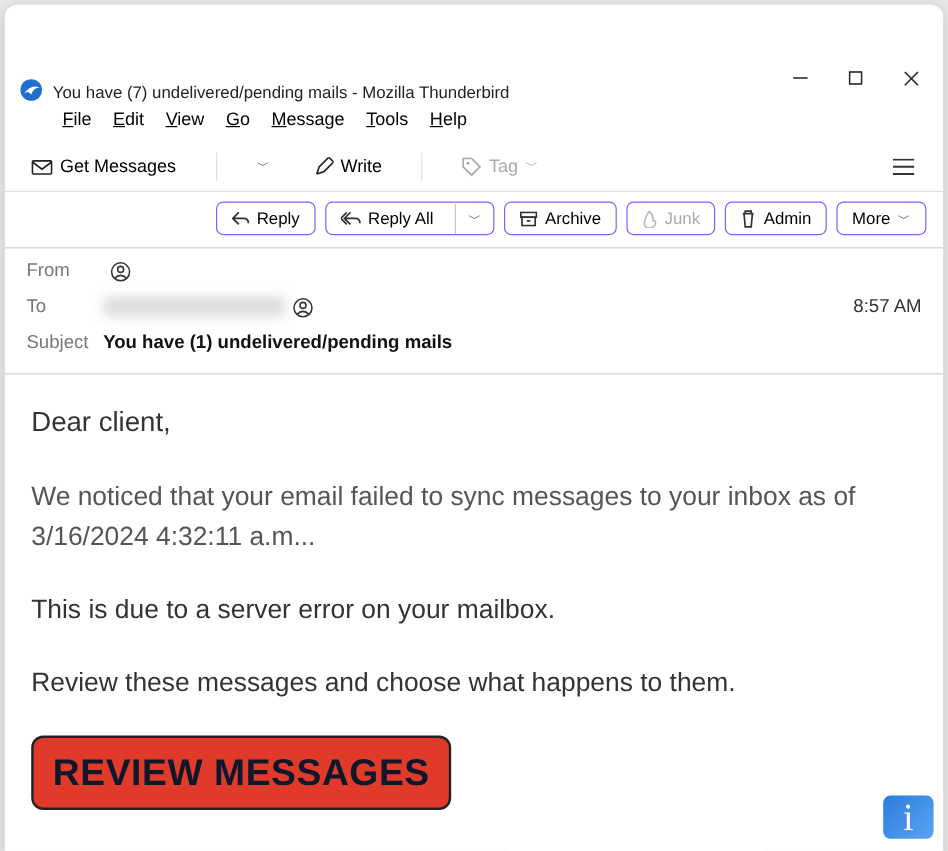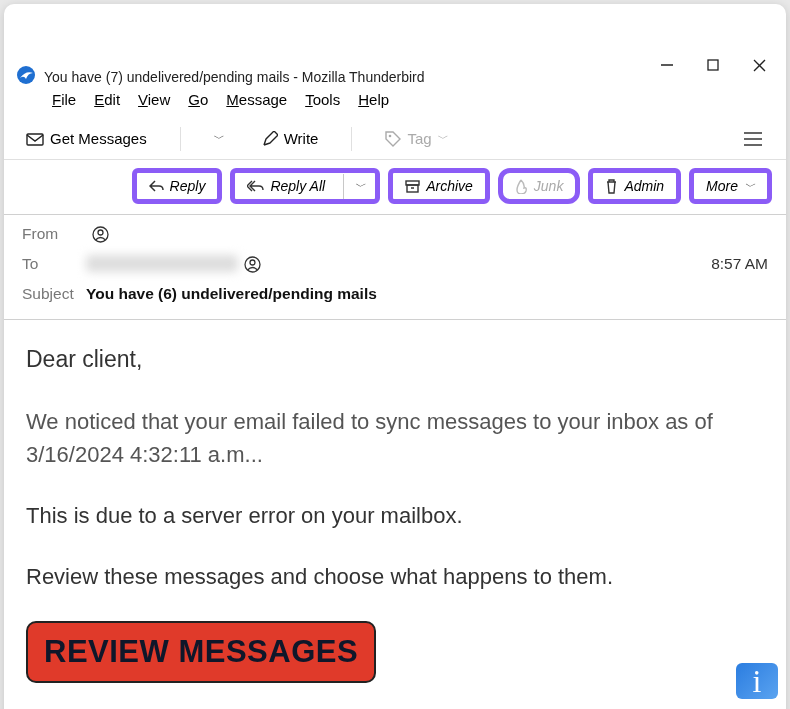--- a/index.html
+++ b/index.html
@@ -16,25 +16,25 @@
   .menubar span u { text-decoration: underline; text-decoration-thickness: 1px; }
   
   .toolbar1 { display: flex; align-items: center; padding: 6px 14px; gap: 21px; border-bottom: 1px solid #e0e0e0; }
   .tb-btn { display: flex; align-items: center; gap: 6px; padding: 6px 8px; font-size: 15px; cursor: pointer; border-radius: 4px; }
   .chev { font-size: 11px; color: #555; }
   .sep { width: 1px; height: 24px; background: #e0e0e0; margin: 0 4px; }
   .flex-spacer { flex: 1; }
   .hamburger { margin-left: auto; font-size: 18px; padding: 6px 10px; cursor: pointer; }
   
   .toolbar2 { display: flex; align-items: center; padding: 8px 14px 10px; gap: 8px; justify-content: flex-end; border-bottom: 1px solid #d0d0d0; }
-  .pill { display: flex; align-items: center; gap: 6px; padding: 5px 12px; border: 5px solid #8b5cf6; border-radius: 6px; font-size: 14px; cursor: pointer; background: #fff; font-style: italic; }
+  .pill { display: flex; align-items: center; gap: 6px; padding: 5px 12px; border: 1px solid #8b5cf6; border-radius: 6px; font-size: 14px; cursor: pointer; background: #fff; }
   .pill.group { padding: 0; overflow: hidden; }
   .pill.group .seg { padding: 5px 12px; display: flex; align-items: center; gap: 6px; }
   .pill.group .seg.drop { border-left: 1px solid #c8c8c8; padding: 5px 10px; }
-  .pill.disabled { color: #aaa; border-radius: 12px; }
+  .pill.disabled { color: #aaa; }
   
   .headers { padding: 4px 18px 10px; font-size: 15.5px; color: #444; border-bottom: 1px solid #d0d0d0; }
   .hdr-row { display: flex; align-items: center; padding: 6px 0; }
   .hdr-label { color: #777; width: 64px; }
   .hdr-val { color: #2a2a2a; }
   .hdr-row .time { margin-left: auto; color: #333; }
   .blur { filter: blur(5px); background: #ddd; border-radius: 4px; padding: 0 6px; color: transparent; }
   .contact-icon { margin-left: 6px; }
   .subject-row .hdr-val { font-weight: 700; color: #111; }
   
@@ -203,21 +203,21 @@
         <svg width="17" height="17">
             <circle cx="8.5" cy="8.5" r="7.5" fill="none" stroke="#333" stroke-width="1.3"></circle>
             <circle cx="8.5" cy="6.5" r="2.5" fill="none" stroke="#333" stroke-width="1.3"></circle>
             <path d="M3.5 14 Q8.5 9 13.5 14" fill="none" stroke="#333" stroke-width="1.3"></path>
           </svg>
       </span>
       <span class="time">8:57 AM</span>
     </div>
     <div class="hdr-row subject-row">
       <span class="hdr-label">Subject</span>
-      <span class="hdr-val">You have (6) undelivered/pending mails</span>
+      <span class="hdr-val">You have (1) undelivered/pending mails</span>
     </div>
   </div>
 
   <div class="body-area">
     <p class="greeting">Dear client,</p>
     <p>We noticed that your email failed to sync messages to your inbox as of 3/16/2024 4:32:11 a.m...</p>
     <p style="color:#333">This is due to a server error on your mailbox.</p>
     <p style="color:#333">Review these messages and choose what happens to them.</p>
     <span class="review-btn">REVIEW MESSAGES</span>
   </div>

